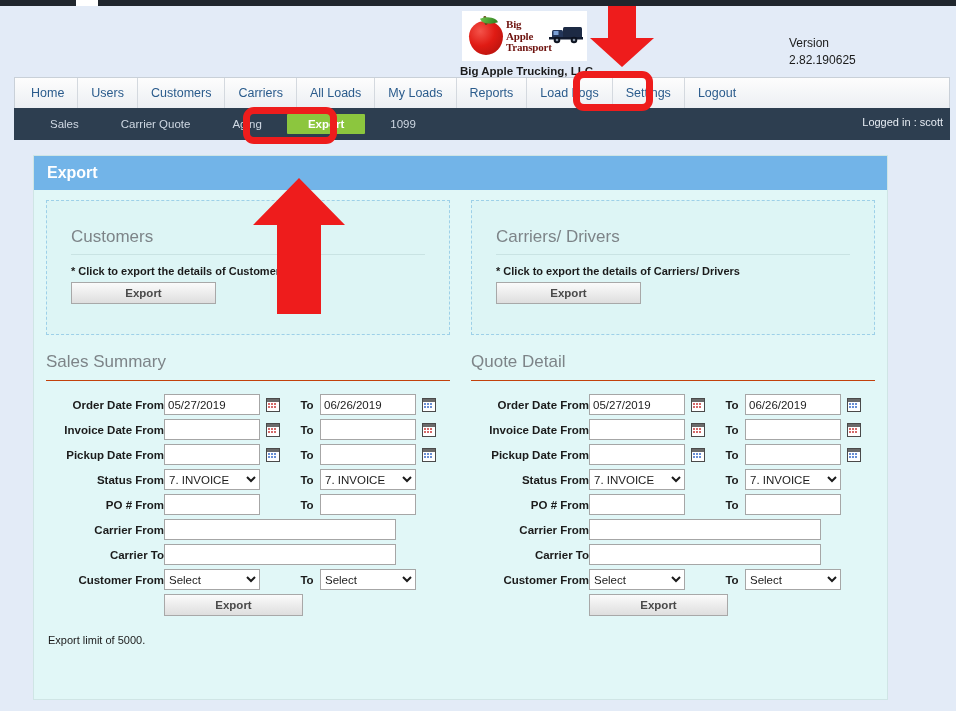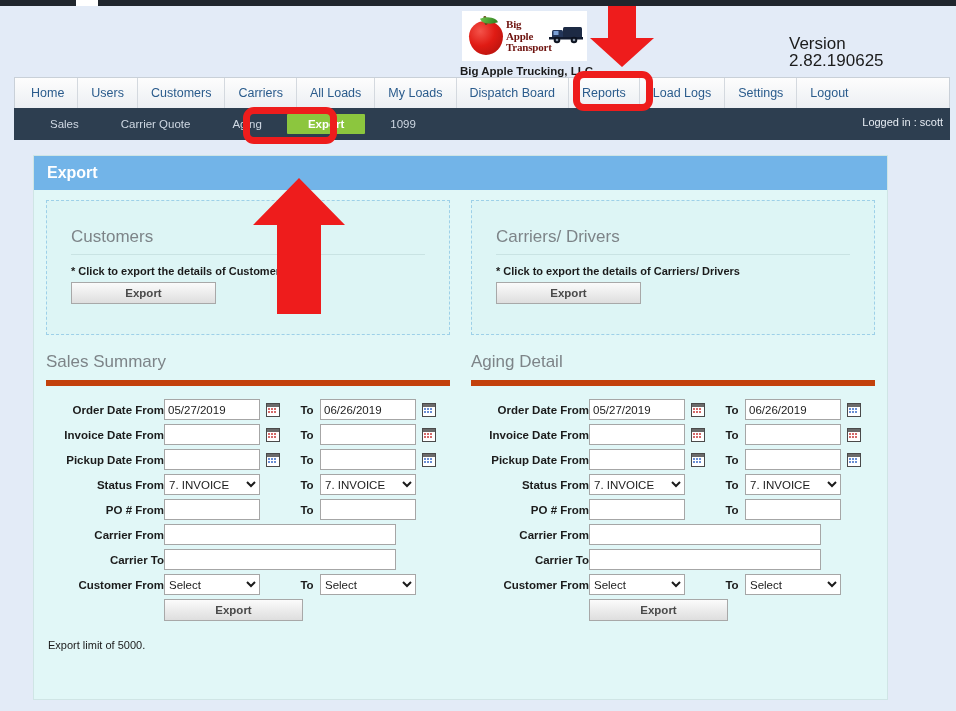--- a/index.html
+++ b/index.html
@@ -86,21 +86,21 @@
     position: absolute; left: -8px; top: 54px;
     width: 145px;
     text-align: center;
     font-size: 11.5px;
     font-weight: bold;
     color: #1b1b1b;
     white-space: nowrap;
   }
   .version {
     position: absolute; left: 789px; top: 29px;
-    font-size: 17px;
+    font-size: 12px;
     color: #1b1b1b;
     line-height: 17px;
   }
 
   
   .nav-main {
     position: absolute; left: 14px; top: 77px;
     width: 936px; height: 31px;
     background: linear-gradient(#fdfdfd, #eceff3);
     border: 1px solid #c9d0d8;
@@ -224,21 +224,21 @@
   .form-row {
     display: flex;
     gap: 21px;
     margin-top: 17px;
   }
   .form-col { flex: 1; }
   .form-col .sect-title {
     font-size: 17px;
     color: #7d8488;
     padding-bottom: 8px;
-    border-bottom: 6px solid #c2410c;
+    border-bottom: 1px solid #c2410c;
     margin-bottom: 11px;
   }
   table.frm {
     border-collapse: collapse;
     width: 100%;
     font-size: 11.5px;
   }
   table.frm td {
     padding: 2px 0;
     vertical-align: middle;
@@ -370,23 +370,20 @@
       <li>
           <span>Carriers</span>
         </li>
       <li>
           <span>All Loads</span>
         </li>
       <li>
           <span>My Loads</span>
         </li>
       <li>
-          <span>Dispatch Board</span>
-        </li>
-      <li>
           <span>Reports</span>
         </li>
       <li>
           <span>Load Logs</span>
         </li>
       <li>
           <span>Settings</span>
         </li>
       <li class="last">
           <span>Logout</span>
@@ -591,21 +588,21 @@
               <td colspan="3" class="export-btn-cell">
                 <button class="btn exp-sub">Export</button>
               </td>
             </tr>
           </tbody>
             </table>
           <div class="limit-note">Export limit of 5000.</div>
         </div>
 
         <div class="form-col">
-          <div class="sect-title">Aging Detail</div>
+          <div class="sect-title">Quote Detail</div>
           <table class="frm">
             <tbody>
                 <tr>
               <td class="lbl">Order Date From</td>
               <td>
                 <input class="tb" value="05/27/2019" style="">
                 <span class="cal">
                   <svg viewBox="0 0 14 14" width="14" height="14">
                         <rect x="0.5" y="0.5" width="13" height="13" fill="#fff" stroke="#4a4a4a"></rect>
                         <rect x="1" y="1" width="12" height="3" fill="#6a6a6a"></rect>

